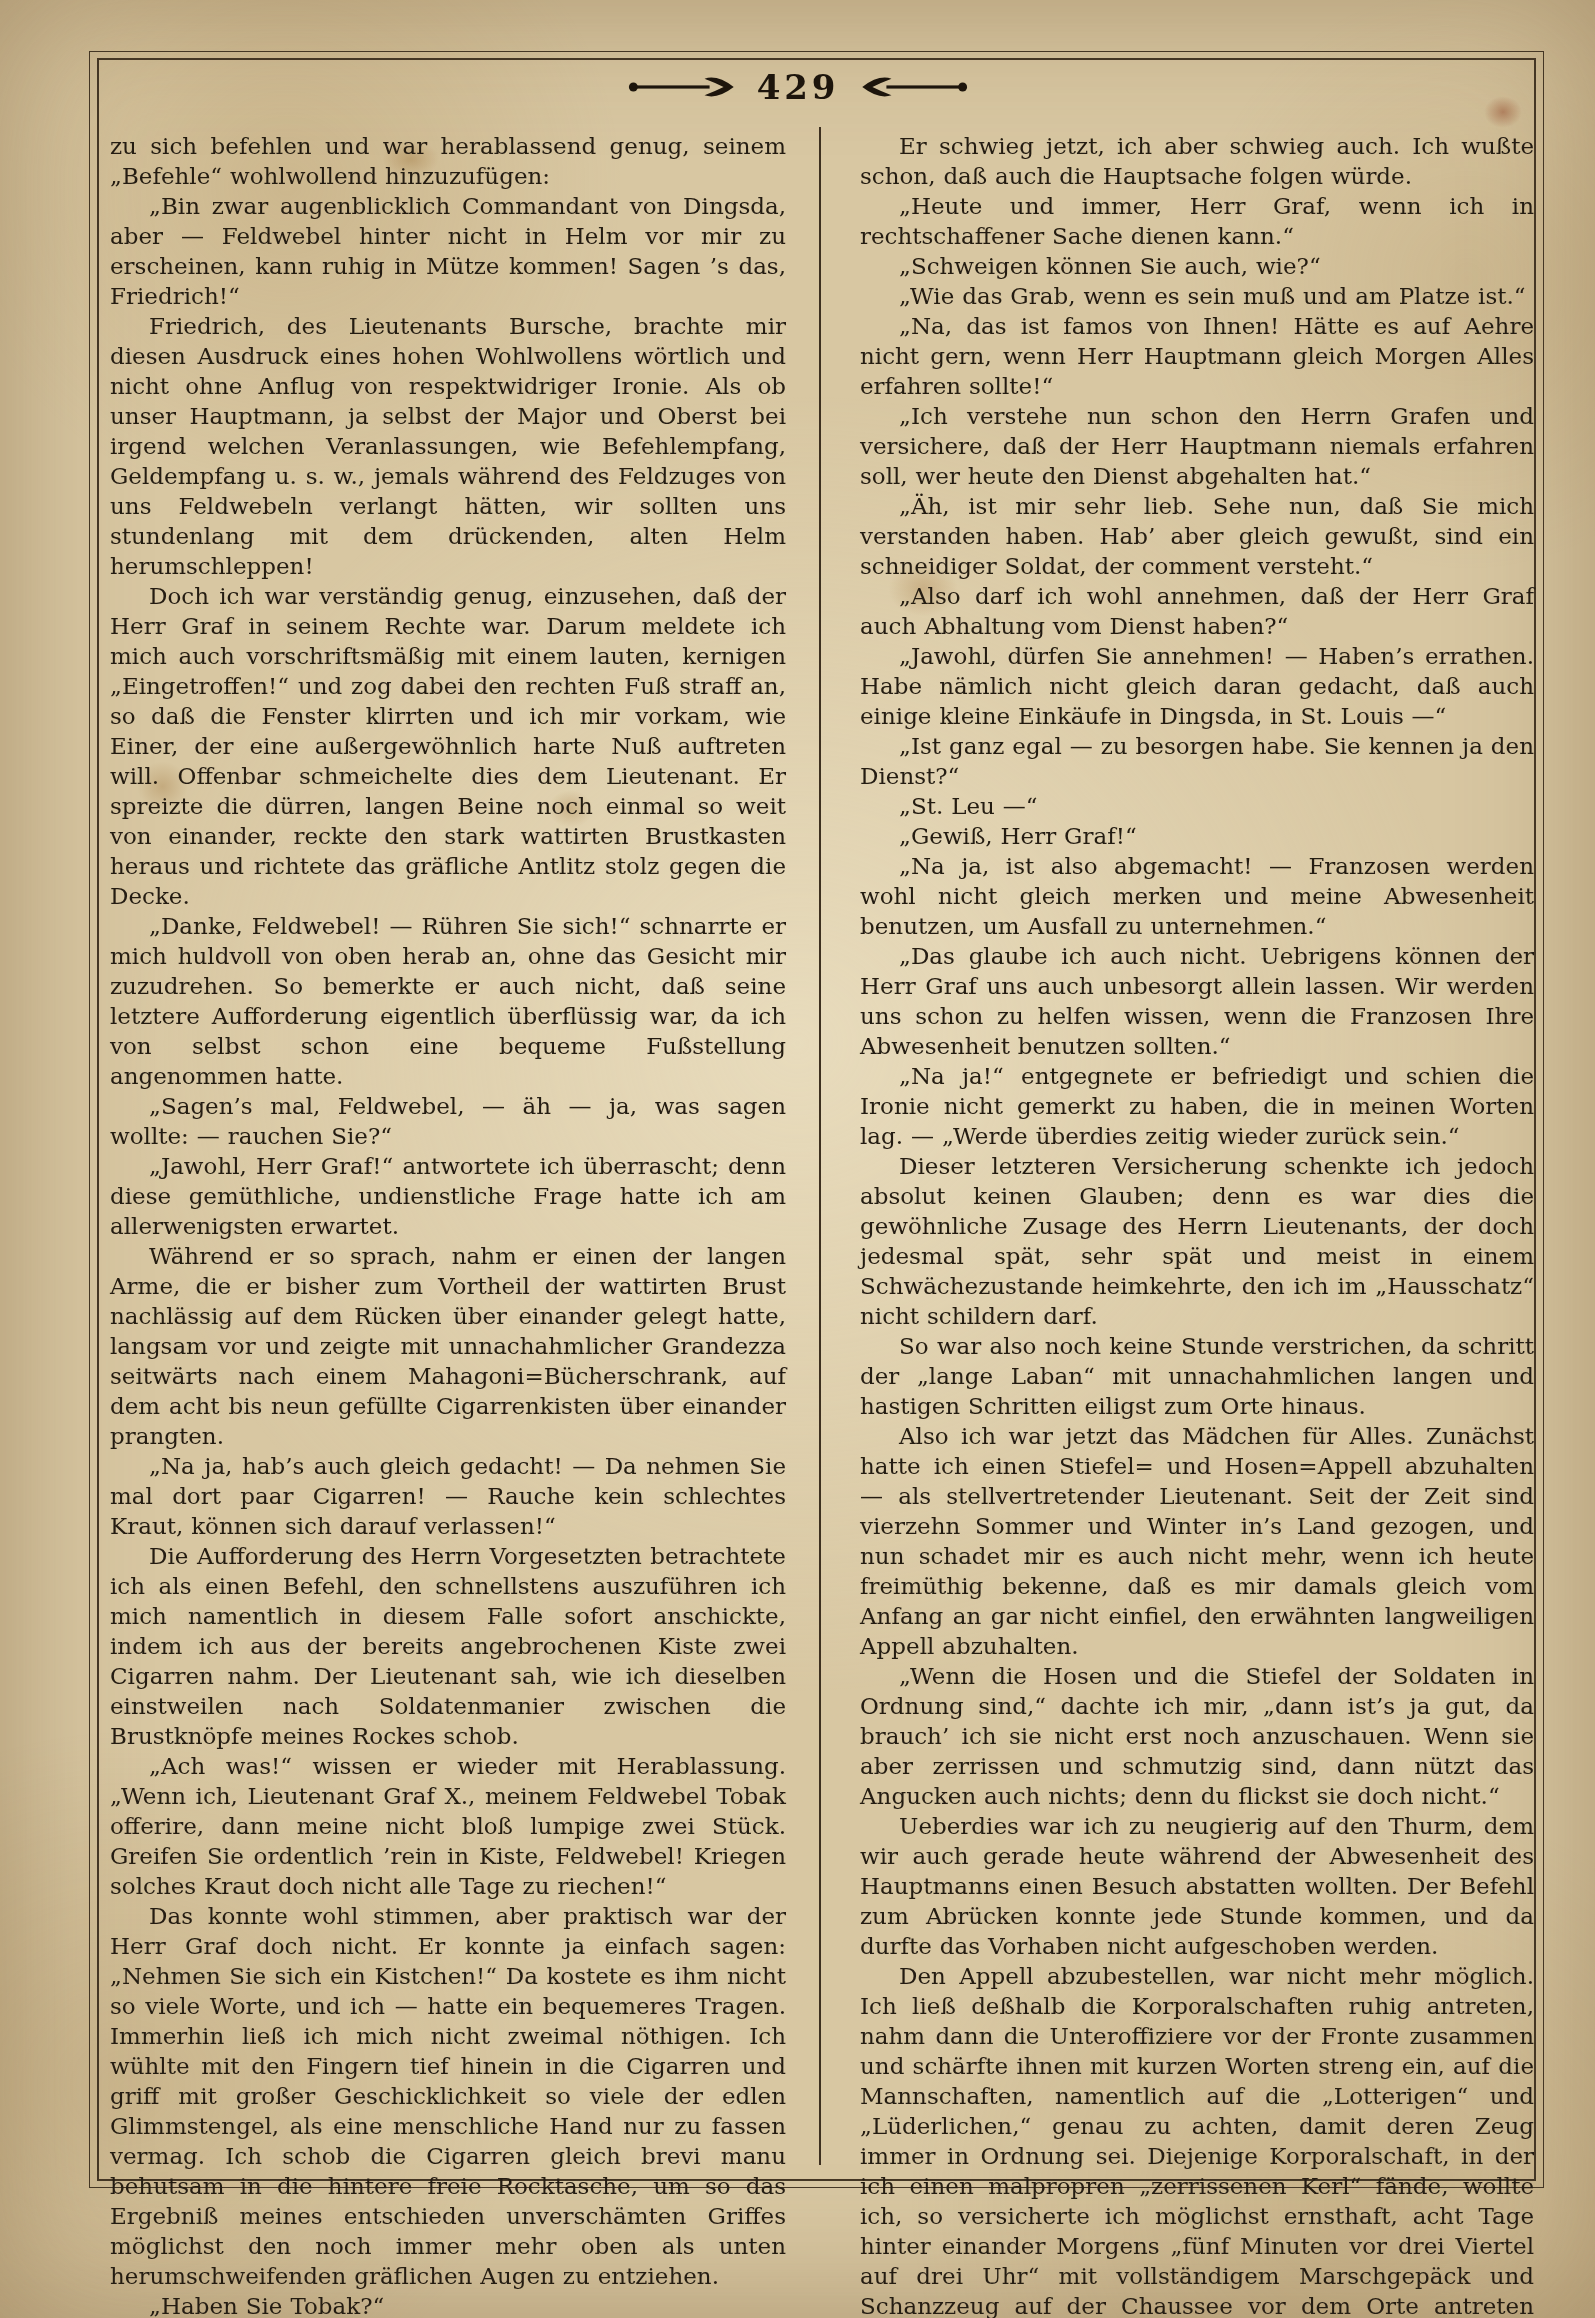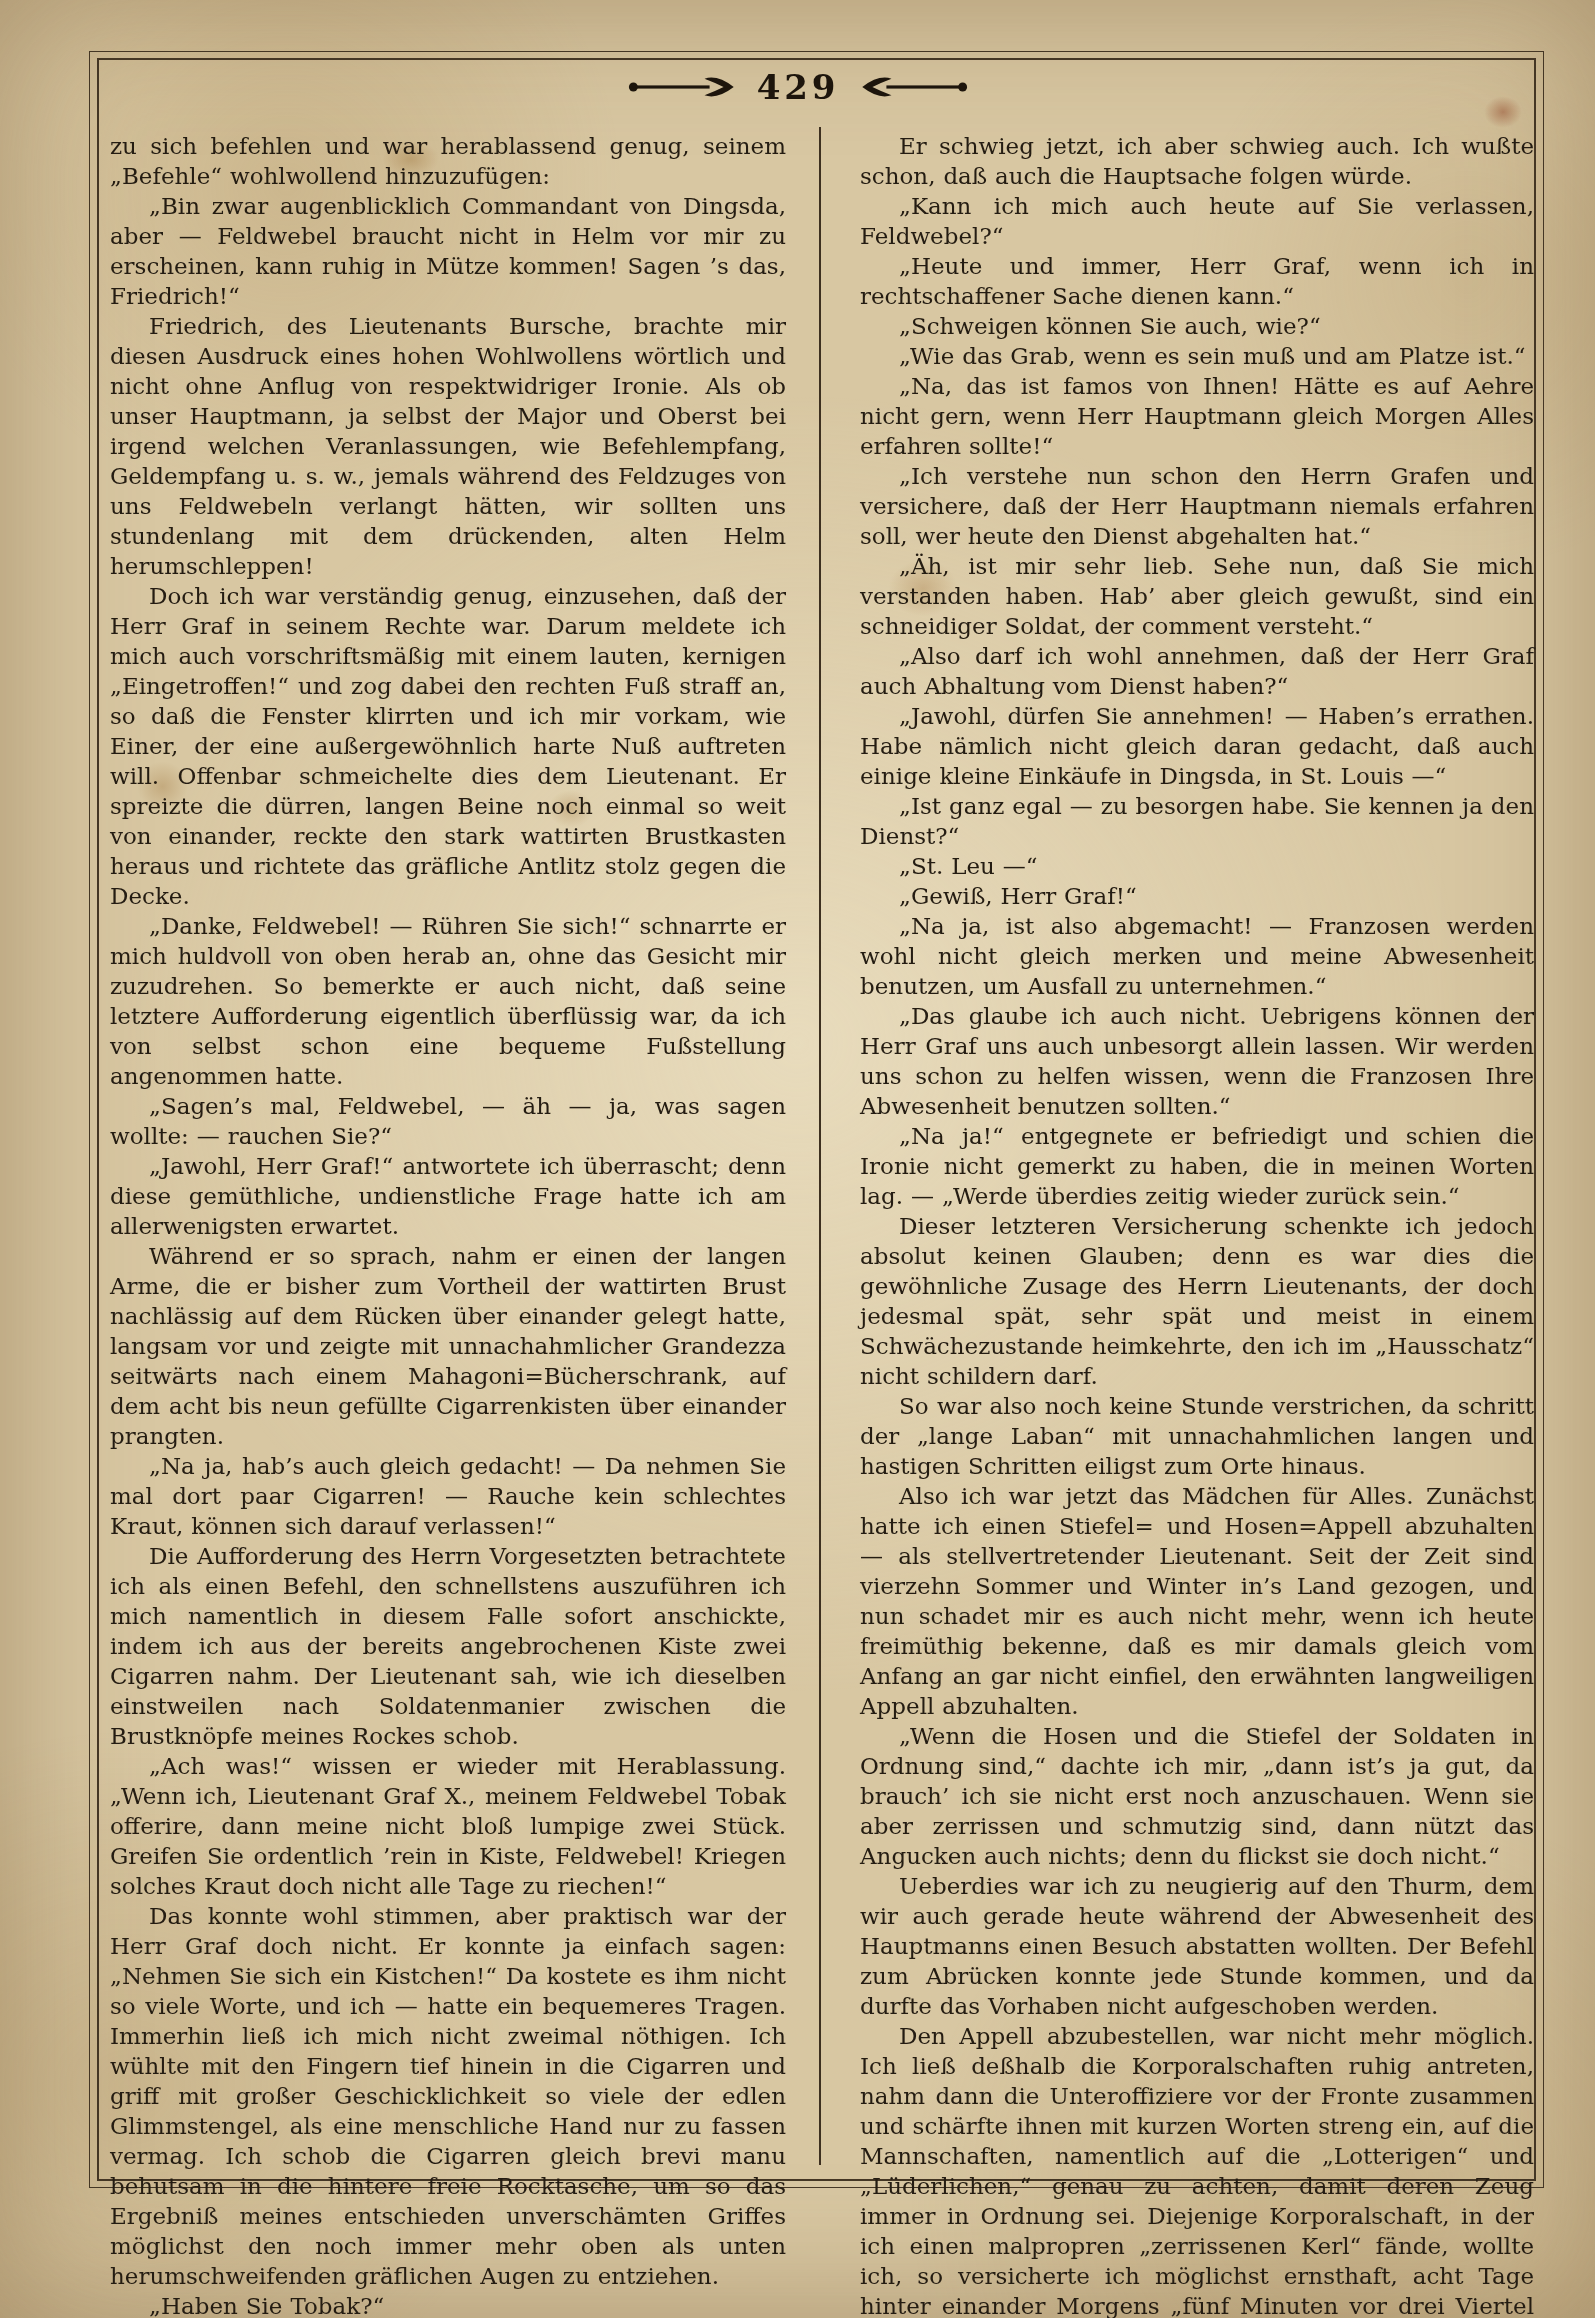--- a/index.html
+++ b/index.html
@@ -79,37 +79,36 @@
     <circle cx="160" cy="22" r="7" fill="#1d150c"></circle>
     <rect x="40" y="19.5" width="116" height="5" fill="#1d150c"></rect>
     <path d="M2,22 Q28,2 48,9 Q32,15 18,22 Q32,29 48,35 Q28,42 2,22 Z" fill="#1d150c"></path>
   </svg>
 </div>
 
 <div class="divider"></div>
 
 <div class="col col-left">
     <p class="para">zu sich befehlen und war herablassend genug, seinem „Befehle“ wohlwollend hinzuzufügen:</p>
-    <p class="para indent">„Bin zwar augenblicklich Commandant von Dingsda, aber — Feldwebel braucht nicht in Helm vor mir zu erscheinen, kann ruhig in Mütze kommen! Sagen ’s das, Friedrich!“</p>
+    <p class="para indent">„Bin zwar augenblicklich Commandant von Dingsda, aber — Feldwebel hinter nicht in Helm vor mir zu erscheinen, kann ruhig in Mütze kommen! Sagen ’s das, Friedrich!“</p>
     <p class="para indent">Friedrich, des Lieutenants Bursche, brachte mir diesen Ausdruck eines hohen Wohlwollens wörtlich und nicht ohne Anflug von respektwidriger Ironie. Als ob unser Hauptmann, ja selbst der Major und Oberst bei irgend welchen Veranlassungen, wie Befehlempfang, Geldempfang u. s. w., jemals während des Feldzuges von uns Feldwebeln verlangt hätten, wir sollten uns stundenlang mit dem drückenden, alten Helm herumschleppen!</p>
     <p class="para indent">Doch ich war verständig genug, einzusehen, daß der Herr Graf in seinem Rechte war. Darum meldete ich mich auch vorschriftsmäßig mit einem lauten, kernigen „Eingetroffen!“ und zog dabei den rechten Fuß straff an, so daß die Fenster klirrten und ich mir vorkam, wie Einer, der eine außergewöhnlich harte Nuß auftreten will. Offenbar schmeichelte dies dem Lieutenant. Er spreizte die dürren, langen Beine noch einmal so weit von einander, reckte den stark wattirten Brustkasten heraus und richtete das gräfliche Antlitz stolz gegen die Decke.</p>
     <p class="para indent">„Danke, Feldwebel! — Rühren Sie sich!“ schnarrte er mich huldvoll von oben herab an, ohne das Gesicht mir zuzudrehen. So bemerkte er auch nicht, daß seine letztere Aufforderung eigentlich überflüssig war, da ich von selbst schon eine bequeme Fußstellung angenommen hatte.</p>
     <p class="para indent">„Sagen’s mal, Feldwebel, — äh — ja, was sagen wollte: — rauchen Sie?“</p>
     <p class="para indent">„Jawohl, Herr Graf!“ antwortete ich überrascht; denn diese gemüthliche, undienstliche Frage hatte ich am allerwenigsten erwartet.</p>
     <p class="para indent">Während er so sprach, nahm er einen der langen Arme, die er bisher zum Vortheil der wattirten Brust nachlässig auf dem Rücken über einander gelegt hatte, langsam vor und zeigte mit unnachahmlicher Grandezza seitwärts nach einem Mahagoni=Bücherschrank, auf dem acht bis neun gefüllte Cigarrenkisten über einander prangten.</p>
     <p class="para indent">„Na ja, hab’s auch gleich gedacht! — Da nehmen Sie mal dort paar Cigarren! — Rauche kein schlechtes Kraut, können sich darauf verlassen!“</p>
     <p class="para indent">Die Aufforderung des Herrn Vorgesetzten betrachtete ich als einen Befehl, den schnellstens auszuführen ich mich namentlich in diesem Falle sofort anschickte, indem ich aus der bereits angebrochenen Kiste zwei Cigarren nahm. Der Lieutenant sah, wie ich dieselben einstweilen nach Soldatenmanier zwischen die Brustknöpfe meines Rockes schob.</p>
     <p class="para indent">„Ach was!“ wissen er wieder mit Herablassung. „Wenn ich, Lieutenant Graf X., meinem Feldwebel Tobak offerire, dann meine nicht bloß lumpige zwei Stück. Greifen Sie ordentlich ’rein in Kiste, Feldwebel! Kriegen solches Kraut doch nicht alle Tage zu riechen!“</p>
     <p class="para indent">Das konnte wohl stimmen, aber praktisch war der Herr Graf doch nicht. Er konnte ja einfach sagen: „Nehmen Sie sich ein Kistchen!“ Da kostete es ihm nicht so viele Worte, und ich — hatte ein bequemeres Tragen. Immerhin ließ ich mich nicht zweimal nöthigen. Ich wühlte mit den Fingern tief hinein in die Cigarren und griff mit großer Geschicklichkeit so viele der edlen Glimmstengel, als eine menschliche Hand nur zu fassen vermag. Ich schob die Cigarren gleich brevi manu behutsam in die hintere freie Rocktasche, um so das Ergebniß meines entschieden unverschämten Griffes möglichst den noch immer mehr oben als unten herumschweifenden gräflichen Augen zu entziehen.</p>
     <p class="para indent">„Haben Sie Tobak?“</p>
     <p class="para indent">„Zu Befehl, Herr Commandant!“ antwortete ich und beabsichtigte durch diese Benennung, die der Herr Graf keineswegs zu rügen Veranlassung nahm, meinen Dank für die Cigarren abzustatten.</p>
   </div>
 <div class="col col-right">
     <p class="para indent">Er schwieg jetzt, ich aber schwieg auch. Ich wußte schon, daß auch die Hauptsache folgen würde.</p>
-    <p class="para indent">„Kann ich mich auch heute auf Sie verlassen, Feldwebel?“</p>
     <p class="para indent">„Heute und immer, Herr Graf, wenn ich in rechtschaffener Sache dienen kann.“</p>
     <p class="para indent">„Schweigen können Sie auch, wie?“</p>
     <p class="para indent">„Wie das Grab, wenn es sein muß und am Platze ist.“</p>
     <p class="para indent">„Na, das ist famos von Ihnen! Hätte es auf Aehre nicht gern, wenn Herr Hauptmann gleich Morgen Alles erfahren sollte!“</p>
     <p class="para indent">„Ich verstehe nun schon den Herrn Grafen und versichere, daß der Herr Hauptmann niemals erfahren soll, wer heute den Dienst abgehalten hat.“</p>
     <p class="para indent">„Äh, ist mir sehr lieb. Sehe nun, daß Sie mich verstanden haben. Hab’ aber gleich gewußt, sind ein schneidiger Soldat, der comment versteht.“</p>
     <p class="para indent">„Also darf ich wohl annehmen, daß der Herr Graf auch Abhaltung vom Dienst haben?“</p>
     <p class="para indent">„Jawohl, dürfen Sie annehmen! — Haben’s errathen. Habe nämlich nicht gleich daran gedacht, daß auch einige kleine Einkäufe in Dingsda, in St. Louis —“</p>
     <p class="para indent">„Ist ganz egal — zu besorgen habe. Sie kennen ja den Dienst?“</p>
     <p class="para indent">„St. Leu —“</p>

